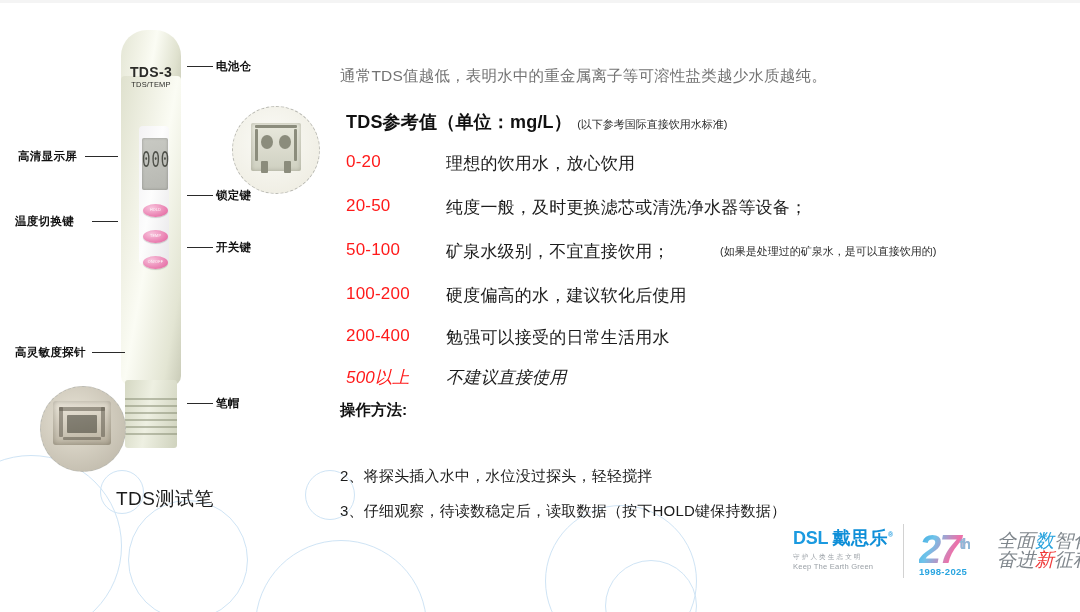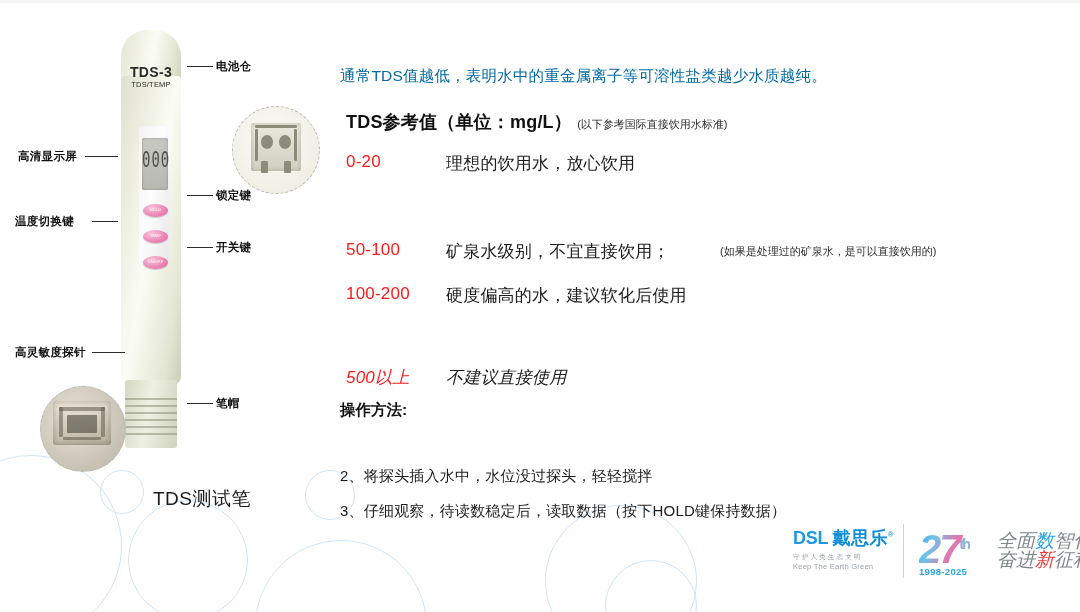--- a/index.html
+++ b/index.html
@@ -96,28 +96,28 @@
   }
   .plug i{position:absolute;background:#5e5a4c;opacity:.55;border-radius:1px;}
 
   .lbl{
     position:absolute;font-size:11.5px;color:#111;font-weight:bold;
     white-space:nowrap;letter-spacing:.3px;
   }
   .lead{position:absolute;height:1px;background:#2a2a2a;}
   .caption{
     position:absolute;left:0;width:330px;top:472px;text-align:center;
-    font-size:19px;color:#1a1a1a;letter-spacing:.5px;padding-left:37px;
+    font-size:19px;color:#1a1a1a;letter-spacing:.5px;
   }
 
   
   .content{position:absolute;left:336px;top:0;width:744px;height:612px;}
   .h-title{position:absolute;left:4px;top:30px;font-size:21px;color:#ff1a1a;letter-spacing:.3px;}
   .h-title b{font-weight:bold;}
-  .h-sub{position:absolute;left:4px;top:66px;font-size:15.5px;color:#0369a1;letter-spacing:.2px;}
+  .h-sub{position:absolute;left:4px;top:66px;font-size:15.5px;color:#737373;letter-spacing:.2px;}
 
   .ref-head{position:absolute;left:10px;top:110px;font-size:18px;font-weight:bold;color:#111;letter-spacing:.2px;}
   .ref-note{font-size:11px;font-weight:normal;color:#2a2a2a;letter-spacing:0;}
 
   .row{position:absolute;left:10px;width:730px;height:34px;}
   .row .val{
     position:absolute;left:0;top:0;width:96px;
     font-size:17px;color:#ff1a1a;letter-spacing:.2px;
   }
   .row .desc{position:absolute;left:100px;top:0;font-size:17px;color:#1c1c1c;letter-spacing:.2px;}
@@ -249,28 +249,36 @@
 
     <div class="ref-head">
       <span>TDS参考值（单位：mg/L）</span>
       <span class="ref-note">(以下参考国际直接饮用水标准)</span>
     </div>
 
     <div class="row" style="top:152px;">
       <div class="val">0-20</div>
       <div class="desc">理想的饮用水，放心饮用</div>
     </div>
+    <div class="row" style="top:196px;">
+      <div class="val">20-50</div>
+      <div class="desc">纯度一般，及时更换滤芯或清洗净水器等设备；</div>
+    </div>
     <div class="row" style="top:240px;">
       <div class="val">50-100</div>
       <div class="desc">矿泉水级别，不宜直接饮用；</div>
       <div class="tail" style="left:374px;">(如果是处理过的矿泉水，是可以直接饮用的)</div>
     </div>
     <div class="row" style="top:284px;">
       <div class="val">100-200</div>
       <div class="desc">硬度偏高的水，建议软化后使用</div>
+    </div>
+    <div class="row" style="top:326px;">
+      <div class="val">200-400</div>
+      <div class="desc">勉强可以接受的日常生活用水</div>
     </div>
     <div class="row" style="top:366px;font-style:italic;">
       <div class="val">500以上</div>
       <div class="desc">不建议直接使用</div>
     </div>
 
     <div class="ops-head">操作方法:</div>
     <div class="op" style="top:467px;">2、将探头插入水中，水位没过探头，轻轻搅拌</div>
     <div class="op" style="top:502px;">3、仔细观察，待读数稳定后，读取数据（按下HOLD键保持数据）</div>
   </div>

